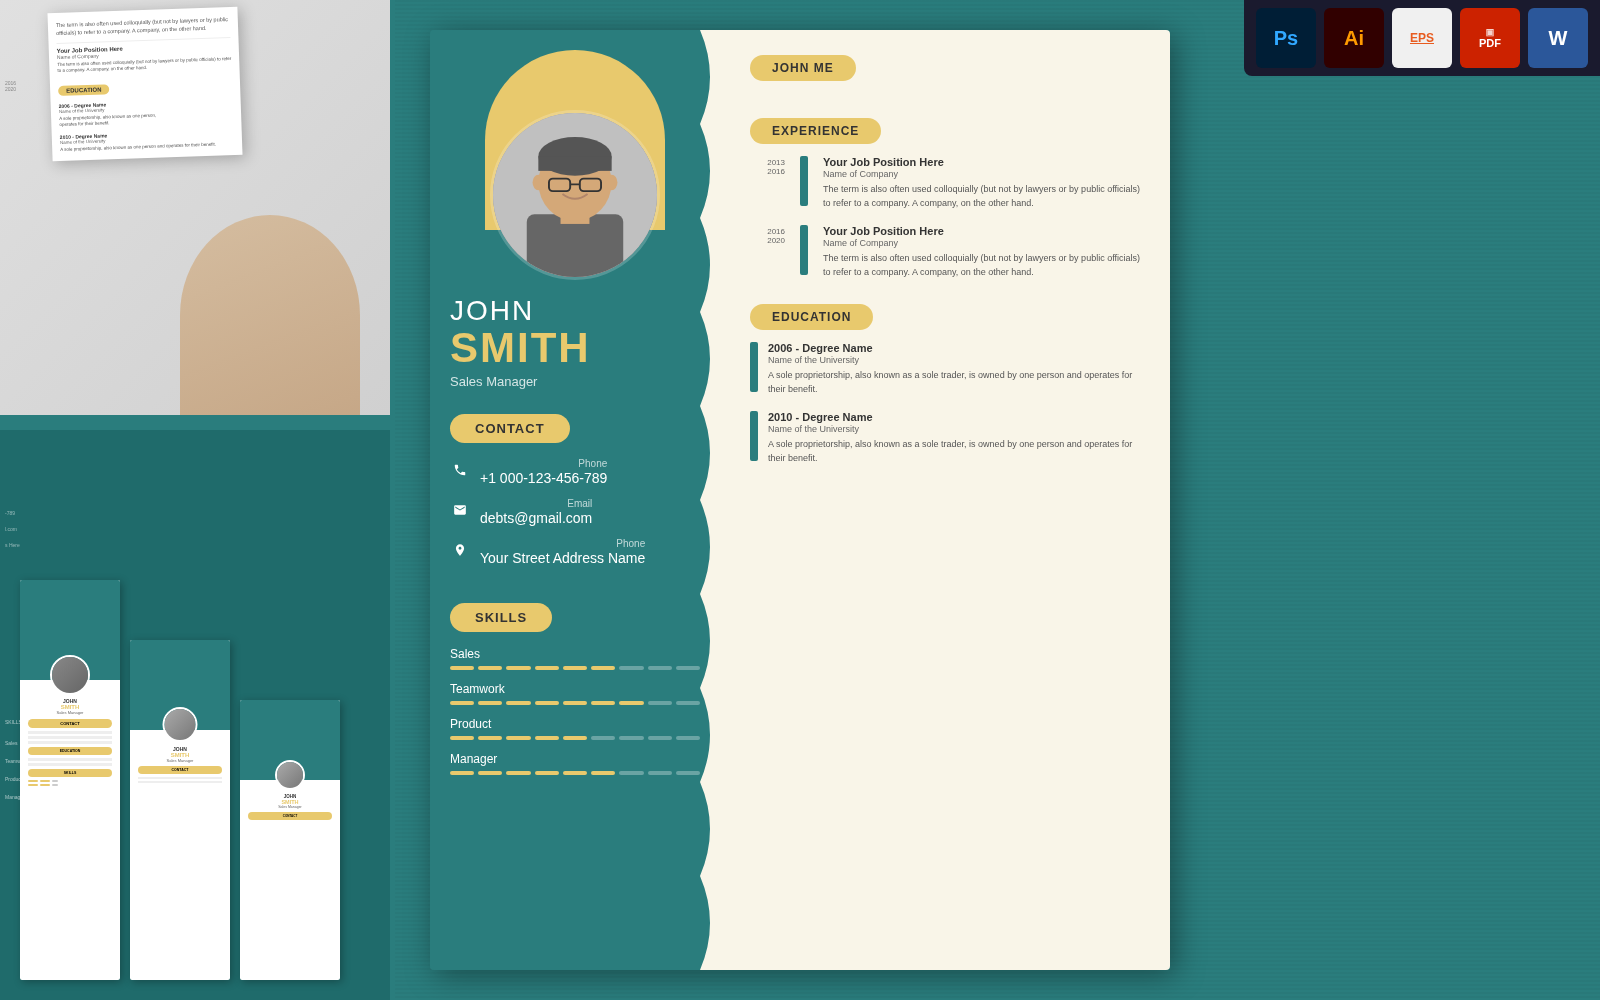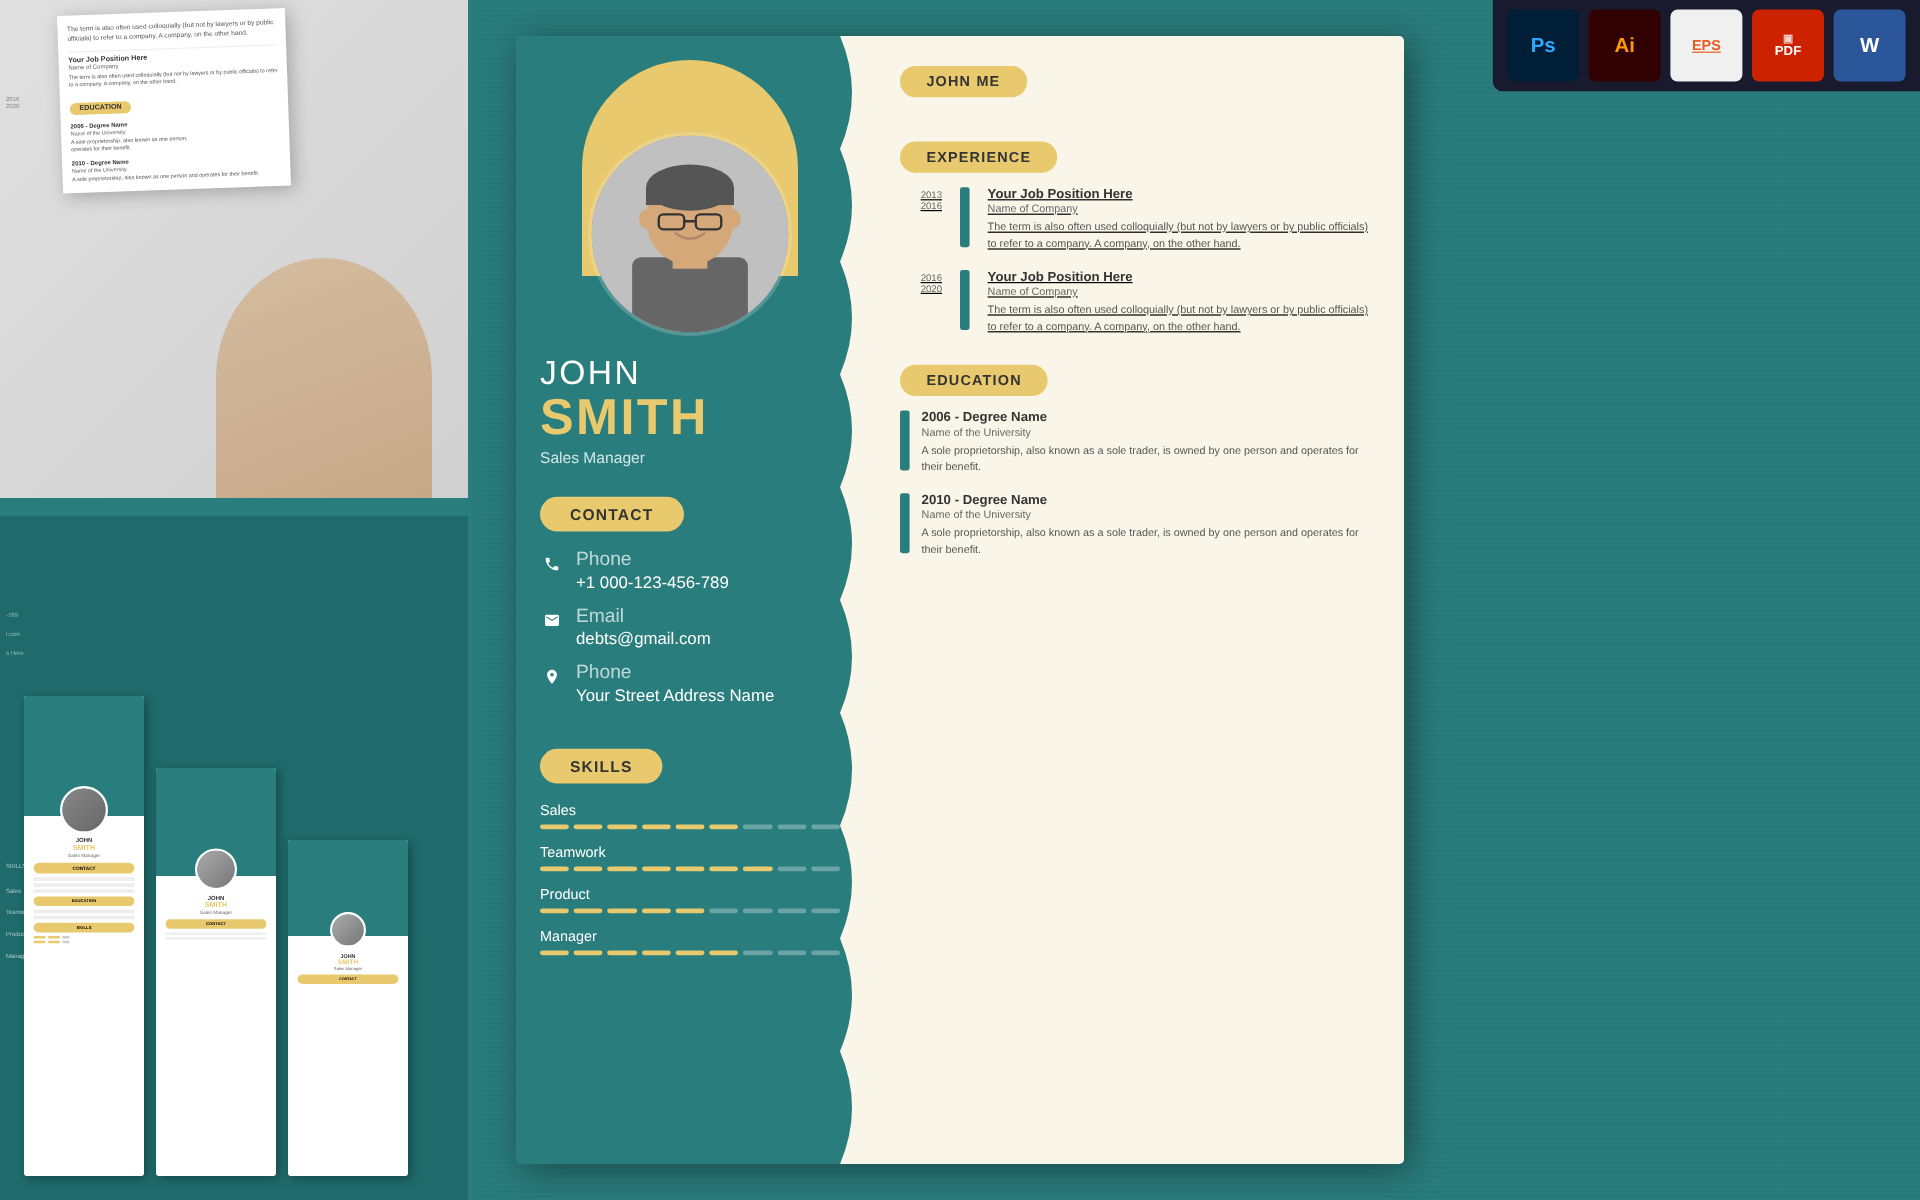--- a/index.html
+++ b/index.html
@@ -33,21 +33,21 @@
       z-index: 100;
     }
     .tool-icon {
       width: 60px;
       height: 60px;
       border-radius: 6px;
       display: flex;
       align-items: center;
       justify-content: center;
       font-weight: 900;
-      font-size: 17px;
+      font-size: 20px;
       color: white;
       cursor: pointer;
     }
     .tool-ps { background: #001e36; color: #31a8ff; }
     .tool-ai { background: #310000; color: #ff9a00; }
     .tool-eps { background: #f5f5f5; color: #333; position: relative; font-size: 14px; text-decoration: underline; }
     .tool-pdf { background: #cc0000; color: white; }
     .tool-word { background: #2b579a; color: white; }
 
     
@@ -282,23 +282,24 @@
       flex-shrink: 0;
       display: flex;
       align-items: center;
       justify-content: center;
       color: white;
       font-size: 14px;
       margin-top: 2px;
     }
 
     .contact-label {
-      font-size: 16px;
+      font-size: 10px;
       color: rgba(255,255,255,0.7);
       margin-bottom: 1px;
+      text-align: right;
     }
 
     .contact-value {
       font-size: 14px;
       color: white;
     }
 
     
     .skills-section {
       padding: 10px 20px;
@@ -366,21 +367,20 @@
       font-size: 10px;
       color: #444;
       line-height: 1.6;
     }
 
     
     .exp-item {
       display: flex;
       gap: 10px;
       margin-bottom: 15px;
-      text-decoration: underline;
     }
 
     .exp-year-col {
       display: flex;
       flex-direction: column;
       align-items: flex-end;
       min-width: 35px;
       font-size: 8px;
       color: #666;
       padding-top: 2px;

